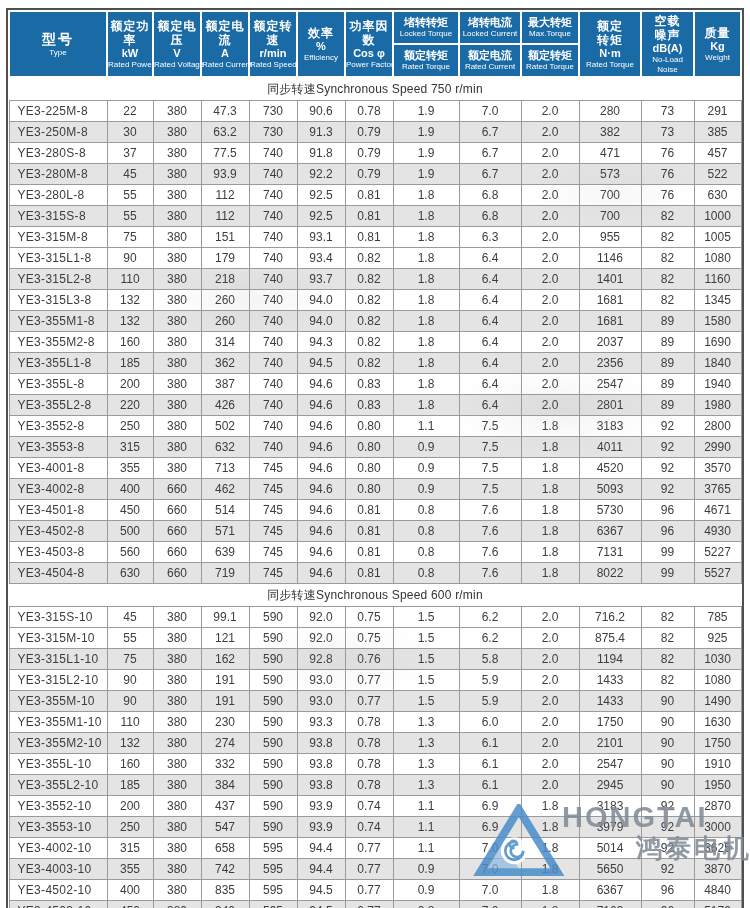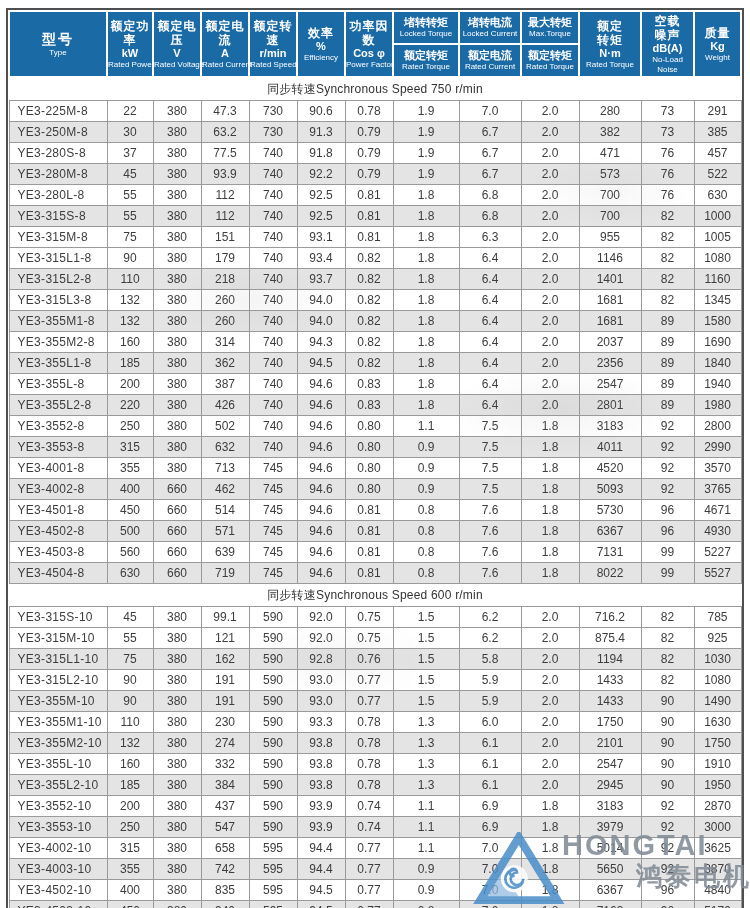--- a/index.html
+++ b/index.html
@@ -66,21 +66,21 @@
   tbody tr.band td{
     background:#ffffff;
     height:22px;
     border-left:none;border-right:none;
     font-size:12px;color:#333333;
     letter-spacing:.2px;
   }
   
   .watermark{
     position:absolute;
-    left:402px;top:830px;
+    left:402px;top:802px;
     width:348px;height:76px;
     pointer-events:none;
     z-index:5;
   }
   .wm-logo{position:absolute;left:66px;top:2px;width:98px;height:72px;opacity:.85;}
   .wm-text{position:absolute;left:160px;top:0;width:190px;}
   .wm-en{
     font-size:29px;font-weight:bold;color:rgba(130,140,150,.88);
     letter-spacing:2px;line-height:1.1;white-space:nowrap;
   }

